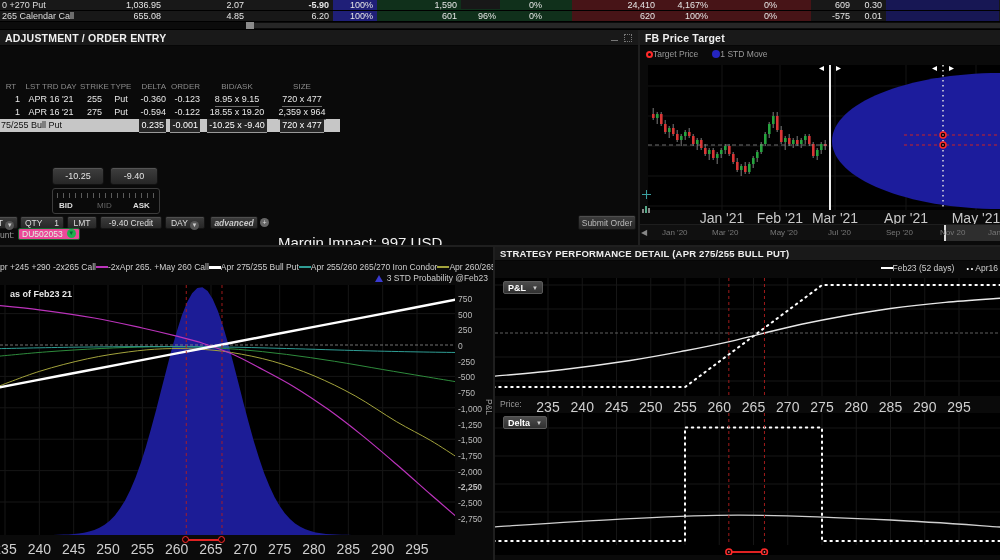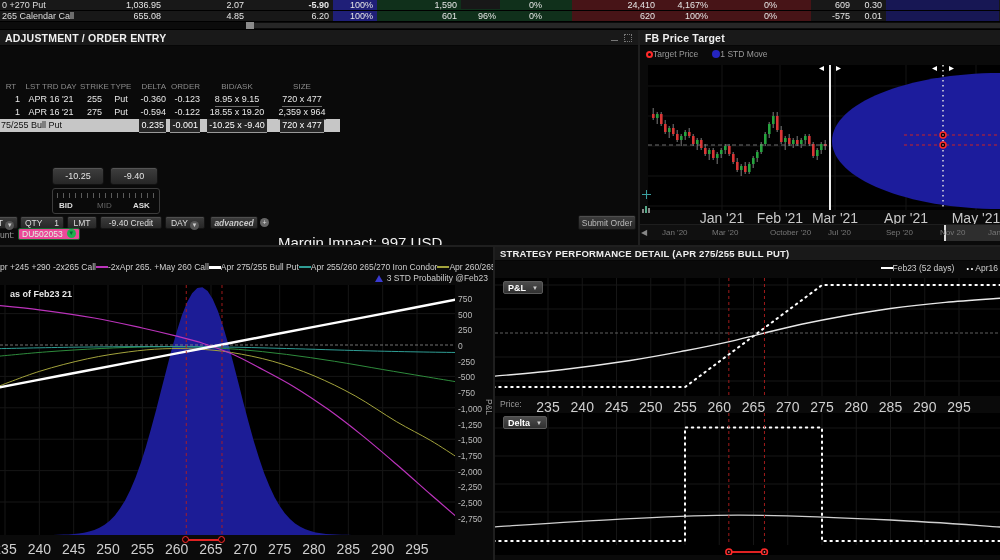--- a/index.html
+++ b/index.html
@@ -325,21 +325,21 @@
     <div style="width:2px;height:7px;background:#5a8"></div>
     <div style="width:2px;height:5px;background:#888"></div>
   </div>
   <div class="abs" style="left:0;top:194px;width:360px;height:16px;background:#101010;border-top:1px solid #1e1e1e" id="fb-timeline">
     <div class="abs" style="left:1px;top:3px;color:#888;font-size:8px">◀</div>
     <div class="abs" style="left:304px;top:0;width:56px;height:16px;background:#2e2e2e"></div>
     <div class="abs" style="left:304px;top:0;width:2px;height:16px;background:#dcdcdc"></div>
     <div id="fb-timeline-labels"></div>
   <div style="position: absolute; left: 22px; top: 3px; font-size: 8px; color: rgb(119, 119, 119); white-space: nowrap;">Jan '20</div>
       <div style="position: absolute; left: 72px; top: 3px; font-size: 8px; color: rgb(119, 119, 119); white-space: nowrap;">Mar '20</div>
-      <div style="position: absolute; left: 130px; top: 3px; font-size: 8px; color: rgb(119, 119, 119); white-space: nowrap;">October '20</div>
+      <div style="position: absolute; left: 130px; top: 3px; font-size: 8px; color: rgb(119, 119, 119); white-space: nowrap;">May '20</div>
       <div style="position: absolute; left: 188px; top: 3px; font-size: 8px; color: rgb(119, 119, 119); white-space: nowrap;">Jul '20</div>
       <div style="position: absolute; left: 246px; top: 3px; font-size: 8px; color: rgb(119, 119, 119); white-space: nowrap;">Sep '20</div>
       <div style="position: absolute; left: 300px; top: 3px; font-size: 8px; color: rgb(119, 119, 119); white-space: nowrap;">Nov 20</div>
       <div style="position: absolute; left: 348px; top: 3px; font-size: 8px; color: rgb(119, 119, 119); white-space: nowrap;">Jan</div>
     </div>
 </section>
 
 <section class="panel" id="comp-panel" style="left:0;top:247px;width:493px;height:313px">
   <div class="abs" id="comp-legend1" style="left:0;top:15px;width:489px;display:flex;justify-content:space-between;font-size:8.5px;color:#cfcfcf">
       <div class="leg">
@@ -403,21 +403,21 @@
       <div class="ylab" style="left: 0px; top: 40.3px;">250</div>
       <div class="ylab" style="left: 0px; top: 56px;">0</div>
       <div class="ylab" style="left: 0px; top: 71.7px;">-250</div>
       <div class="ylab" style="left: 0px; top: 87.4px;">-500</div>
       <div class="ylab" style="left: 0px; top: 103.1px;">-750</div>
       <div class="ylab" style="left: 0px; top: 118.8px;">-1,000</div>
       <div class="ylab" style="left: 0px; top: 134.5px;">-1,250</div>
       <div class="ylab" style="left: 0px; top: 150.2px;">-1,500</div>
       <div class="ylab" style="left: 0px; top: 165.9px;">-1,750</div>
       <div class="ylab" style="left: 0px; top: 181.6px;">-2,000</div>
-      <div class="ylab" style="left: 0px; top: 197.3px;">-2,250</div>
+      <div class="ylab" style="left: 0px; top: 197.3px; font-weight: bold;">-2,250</div>
       <div class="ylab" style="left: 0px; top: 213px;">-2,500</div>
       <div class="ylab" style="left: 0px; top: 228.7px;">-2,750</div>
     </div>
   <div class="abs" style="left:484px;top:152px;font-size:8.5px;color:#999;writing-mode:vertical-rl">P&amp;L</div>
   <div id="comp-xaxis" style="position: absolute; left: 0px; top: 294px; width: 455px; height: 12px;">
       <div class="axis-lab" style="left: 5px; top: 0px; color: rgb(207, 207, 207);">235</div>
       <div class="axis-lab" style="left: 39.33px; top: 0px; color: rgb(207, 207, 207);">240</div>
       <div class="axis-lab" style="left: 73.66px; top: 0px; color: rgb(207, 207, 207);">245</div>
       <div class="axis-lab" style="left: 107.99px; top: 0px; color: rgb(207, 207, 207);">250</div>
       <div class="axis-lab" style="left: 142.32px; top: 0px; color: rgb(207, 207, 207);">255</div>

